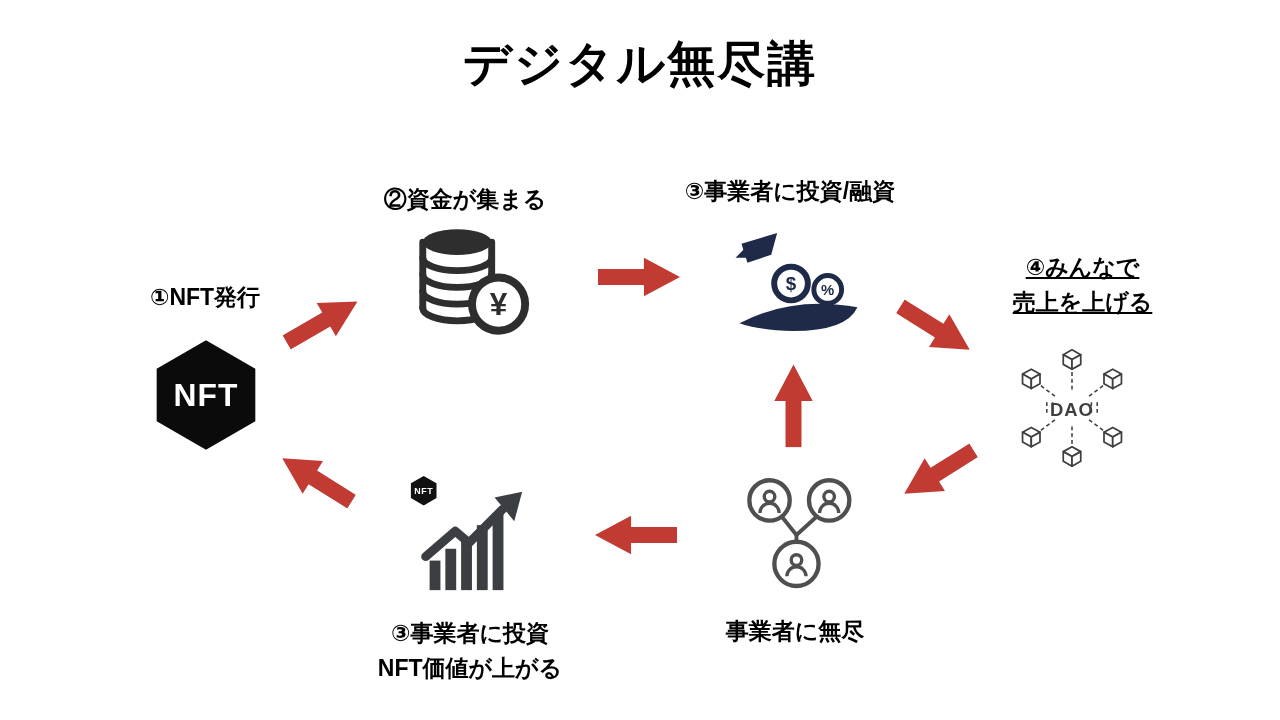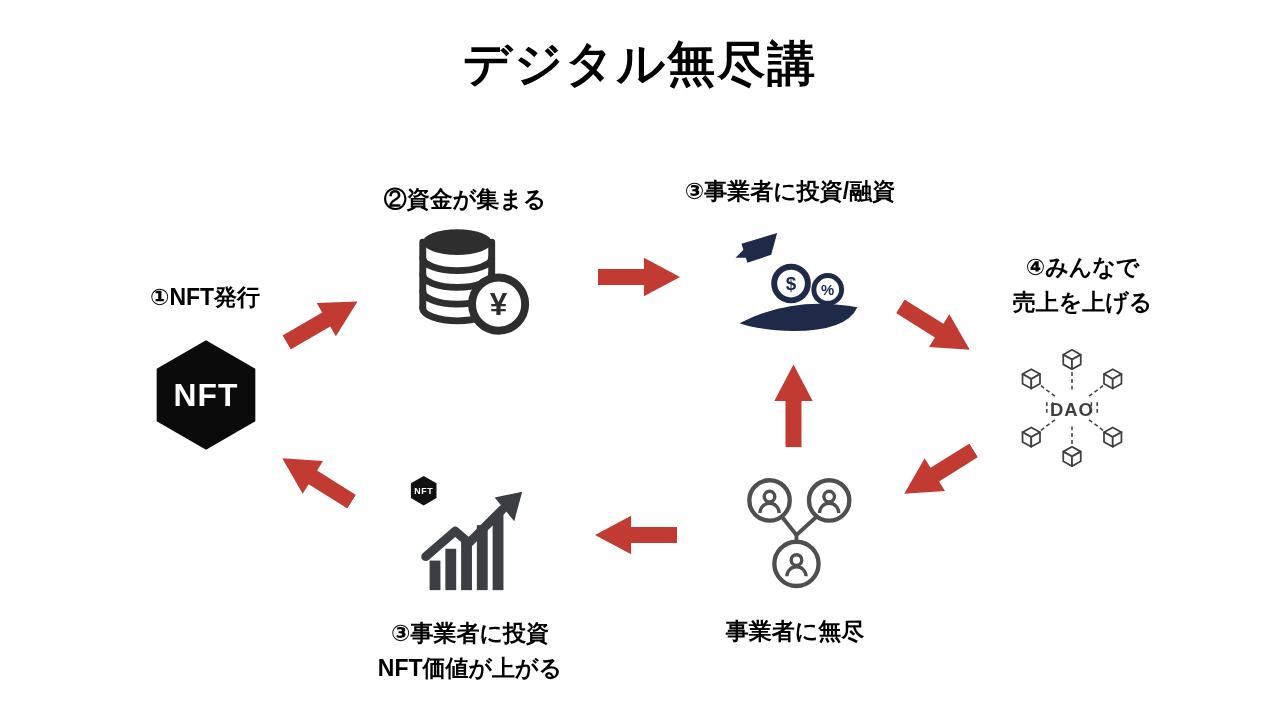--- a/index.html
+++ b/index.html
@@ -63,21 +63,21 @@
       <path d="M16 16 L52 5 L46 27 L22 35 Z" fill="#1e2a47"></path>
       <path d="M10 30 L22 18 L28 30 Z" fill="#1e2a47"></path>
       <circle cx="66" cy="56" r="17" fill="#ffffff" stroke="#1e2a47" stroke-width="6"></circle>
       <text x="66" y="63" text-anchor="middle" font-size="19" font-weight="bold" fill="#1e2a47">$</text>
       <circle cx="103" cy="62" r="14" fill="#ffffff" stroke="#1e2a47" stroke-width="5"></circle>
       <text x="103" y="68" text-anchor="middle" font-size="15" font-weight="bold" fill="#1e2a47">%</text>
       <path d="M14 96 Q68 68 133 80 Q122 104 68 104 Q34 103 14 96 Z" fill="#1e2a47"></path>
     </svg>
   </div>
 
-  <div class="step-label" style="left:985px;top:250px;width:195px;">
+  <div class="step-label" style="left:985px;top:250px;width:195px;text-decoration:underline;">
     <span>④みんなで</span>
     <span>売上を上げる</span>
   </div>
   <div class="icon-box" style="left:1008px;top:345px;width:128px;height:126px;">
     <svg width="128" height="126" viewBox="0 0 132 128">
       <defs>
         <g id="cube" stroke="#3f3f3f" stroke-width="1.8" fill="#ffffff" stroke-linejoin="round">
           <path d="M0 -10 L9 -5 L0 0 L-9 -5 Z"></path>
           <path d="M-9 -5 L0 0 L0 10 L-9 5 Z"></path>
           <path d="M9 -5 L0 0 L0 10 L9 5 Z"></path>

